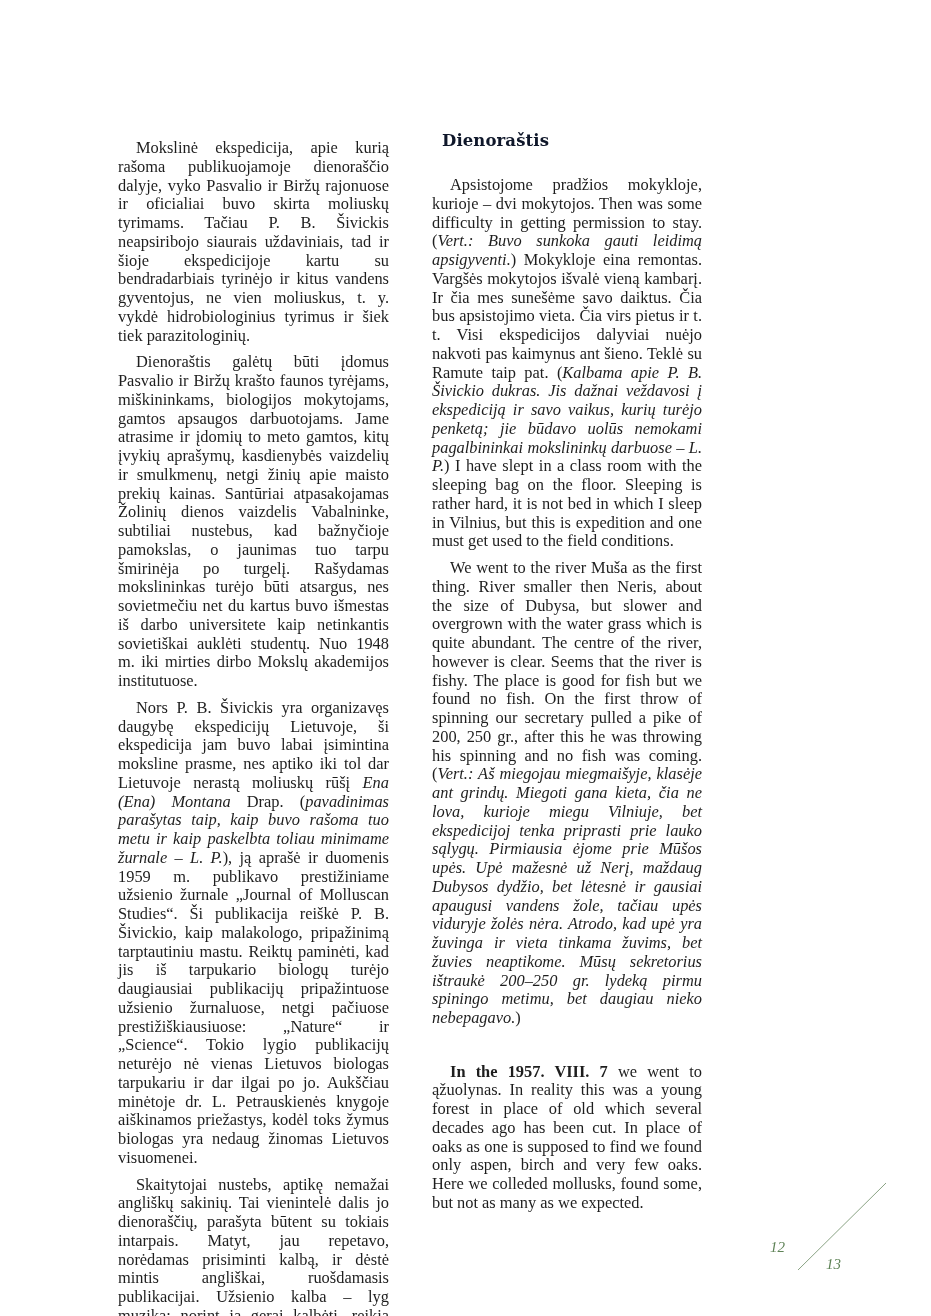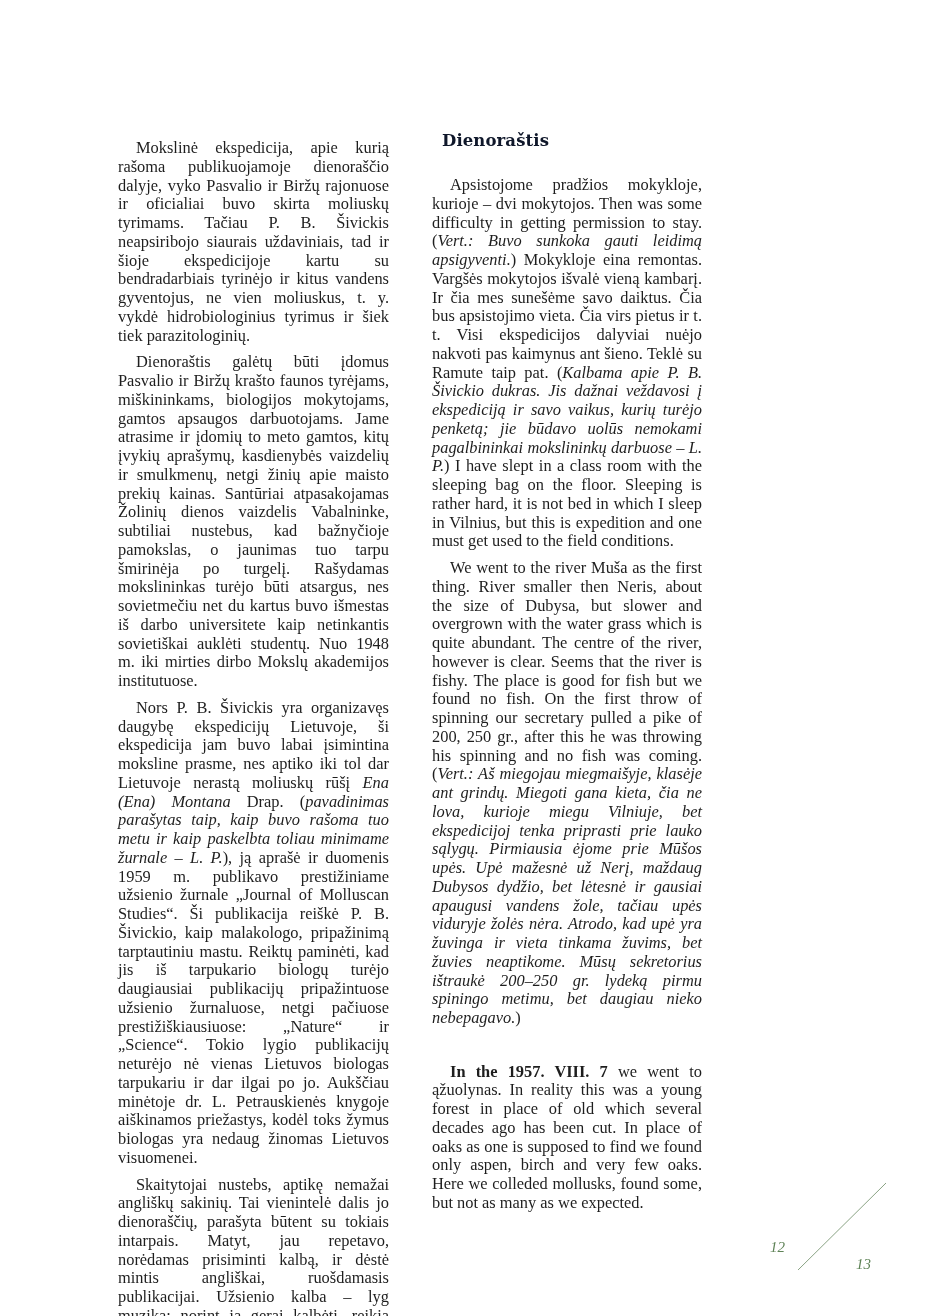--- a/index.html
+++ b/index.html
@@ -52,21 +52,21 @@
     em, i { }
     b, strong { font-weight: bold; }
     .page-num {
       position: absolute;
       font-family: "Liberation Serif", serif;
       font-style: italic;
       font-size: 15px;
       color: #5f8357;
     }
     .page-left { left: 770px; top: 1239px; }
-    .page-right { left: 856px; top: 1256px; }
+    .page-right { left: 826px; top: 1256px; }
     .page-divider {
       position: absolute;
       left: 0;
       top: 0;
       width: 931px;
       height: 1316px;
       pointer-events: none;
     }
   </style>
 </head>

